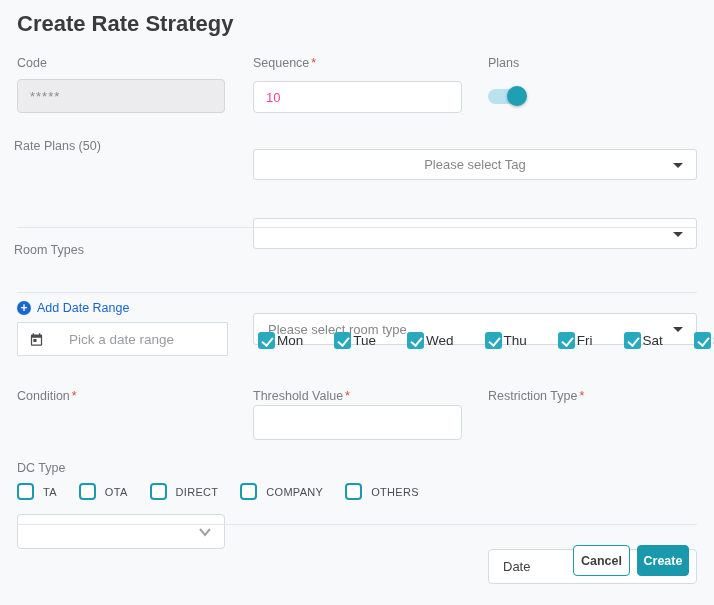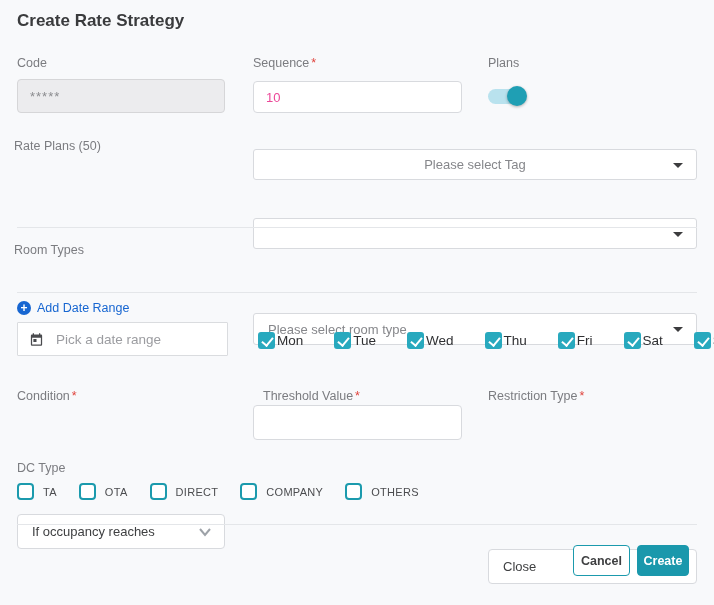--- a/index.html
+++ b/index.html
@@ -3,21 +3,21 @@
 <meta charset="utf-8">
 <style>
   html,body{margin:0;padding:0;}
   body{
     width:714px;height:605px;overflow:hidden;position:relative;
     background:#f8f9fb;
     font-family:"Liberation Sans","DejaVu Sans",sans-serif;
     -webkit-font-smoothing:antialiased;
   }
   .abs{position:absolute;}
-  .page-title{left:17px;top:11px;font-size:17px;font-weight:bold;color:#3a3b3d;}
+  .page-title{left:17px;top:11px;font-size:22px;font-weight:bold;color:#3a3b3d;}
   .field-label{font-size:12.5px;color:#7b7c80;}
   .req{color:#e0433c;margin-left:2px;}
   
   .tbox{
     background:#fff;border:1px solid #d8dade;border-radius:4px;
     font-size:13px;color:#ec4899;box-sizing:border-box;
     padding:0 12px;outline:none;width:100%;height:100%;
     font-family:"Liberation Sans","DejaVu Sans",sans-serif;
   }
   .tbox::placeholder{color:#9b9ca0;}
@@ -47,21 +47,21 @@
   .add-link{display:flex;align-items:center;gap:6px;cursor:pointer;}
   .plus-circle{
     width:14px;height:14px;border-radius:50%;background:#1766d1;color:#fff;
     display:flex;align-items:center;justify-content:center;
     font-size:12px;line-height:12px;font-weight:bold;
   }
   .add-link .txt{font-size:12.5px;color:#1766d1;}
   
   .date-box{
     background:#fff;border:1px solid #dadcdf;border-radius:1px;box-sizing:border-box;
-    display:flex;align-items:center;padding:0 11px;gap:12px;
+    display:flex;align-items:center;padding:0 11px;gap:25px;
   }
   .date-box .ph{font-size:13.5px;color:#9b9ca0;}
   
   .days-row{display:flex;align-items:center;gap:31px;}
   .day{display:flex;align-items:center;cursor:pointer;}
   .cb{
     width:17px;height:17px;border-radius:3px;box-sizing:border-box;position:relative;
     border:2px solid #28a9be;background:#fff;flex:0 0 auto;
   }
   .cb.checked{background:#28a9be;border-color:#28a9be;}
@@ -163,38 +163,37 @@
   </label>
   <label class="day">
     <span class="cb checked"></span>
     <span class="day-label">Sun</span>
   </label>
 </div>
 
 <div class="abs field-label" style="left:17px;top:389px;">
   <span>Condition</span><span class="req">*</span>
 </div>
-<div class="abs field-label" style="left:253px;top:389px;margin-left:10px;">
+<div class="abs field-label" style="left:253px;top:389px;">
   <span>Threshold Value</span><span class="req">*</span>
 </div>
 <div class="abs field-label" style="left:488px;top:389px;">
   <span>Restriction Type</span><span class="req">*</span>
 </div>
 
 <div class="abs dd" style="left:17px;top:405px;width:208px;height:35px;border-radius:4px;">
-  <span class="val">If occupancy reaches</span>
   <svg class="chev" width="12" height="10" viewBox="0 0 12 10">
       <polyline points="1,2 6,8 11,2" fill="none" stroke="#9da2a8" stroke-width="2"></polyline>
     </svg>
 </div>
 <div class="abs" style="left:253px;top:405px;width:209px;height:35px;">
   <input class="tbox" value="" style="">
 </div>
 <div class="abs dd" style="left:488px;top:405px;width:209px;height:35px;border-radius:4px;">
-  <span class="val">Close</span>
+  <span class="val">Date</span>
   <svg class="chev" width="12" height="10" viewBox="0 0 12 10">
       <polyline points="1,2 6,8 11,2" fill="none" stroke="#9da2a8" stroke-width="2"></polyline>
     </svg>
 </div>
 
 <div class="abs field-label" style="left:17px;top:461px;">DC Type</div>
 <div class="abs dc-row" style="left:17px;top:483px;">
   <label class="dc-opt">
     <span class="cb"></span>
     <span class="dc-label">TA</span>

